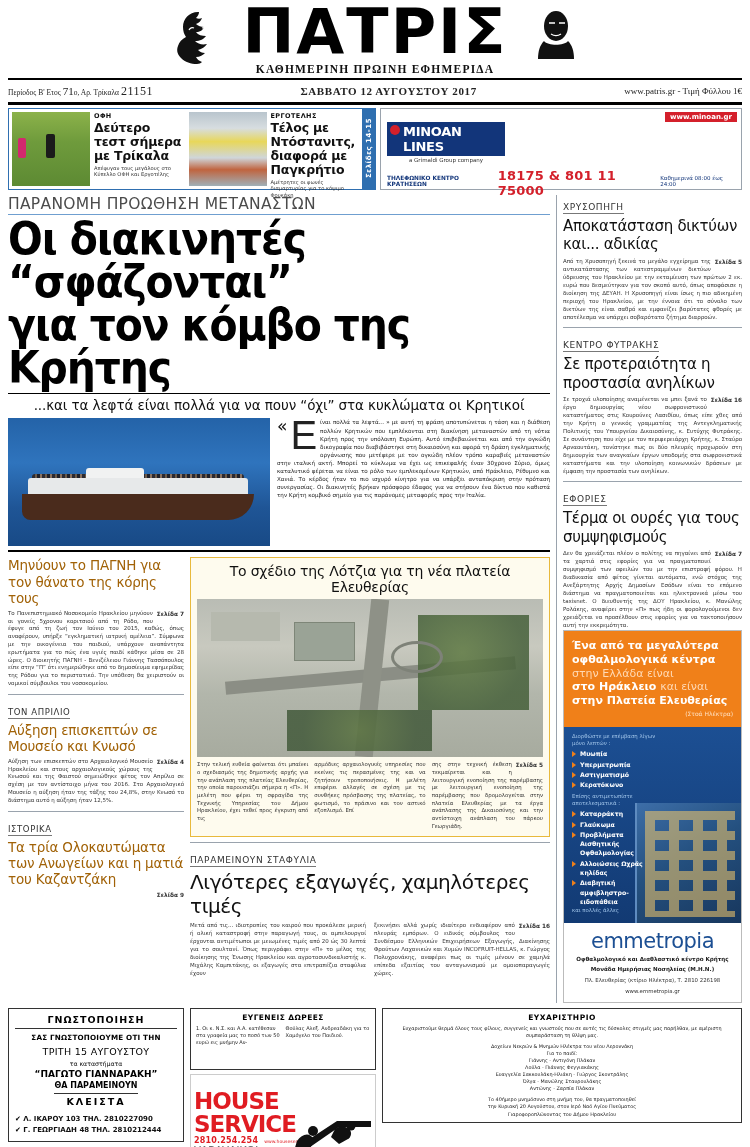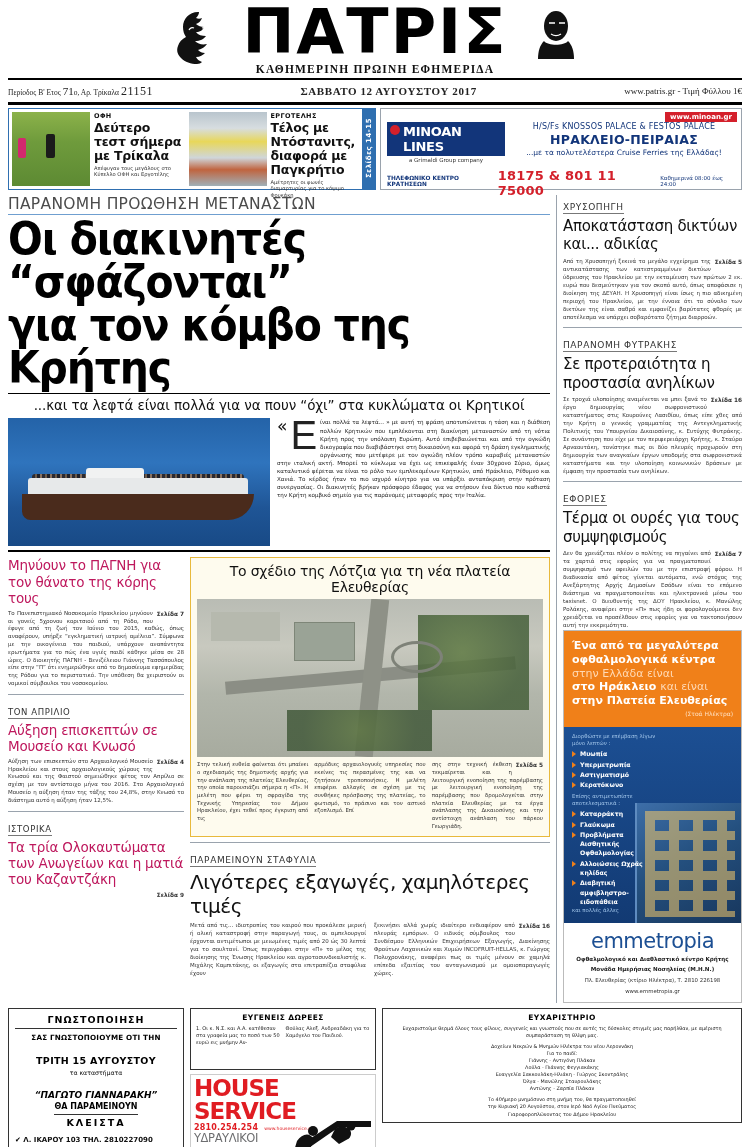--- a/index.html
+++ b/index.html
@@ -104,21 +104,21 @@
   .guillemet{float:left;font-size:17px;line-height:0.8;margin:2px 3px 0 0;color:#111;}
   .dropcap{float:left;font-size:40px;line-height:0.8;font-weight:normal;margin:1px 3px 0 0;font-family:"Liberation Sans","DejaVu Sans",sans-serif;}
   .lead-rule{height:2px;background:#000;margin-top:4px;}
 
   
   .band{display:flex;gap:6px;margin-top:5px;}
   .bandcol{flex:0 0 176px;min-width:0;}
   .bandcol.wide{flex:1;}
   .brief{margin-bottom:6px;}
   .brief-kicker{font-size:8.5px;color:#333;letter-spacing:0.6px;border-bottom:1px solid #777;display:inline-block;padding-bottom:1px;margin-bottom:3px;}
-  .brief-head{font-size:13.5px;line-height:1.22;color:#be185d;letter-spacing:-0.2px;}
+  .brief-head{font-size:13.5px;line-height:1.22;color:#a16207;letter-spacing:-0.2px;}
   .brief-body{font-size:5.5px;line-height:1.42;color:#333;text-align:justify;margin-top:3px;}
   .pageref{font-weight:bold;font-size:5.8px;float:right;margin-left:4px;}
   .hr-light{height:1px;background:#9aa3ad;margin:5px 0;}
 
   
   .feature{border:1.5px solid #e8b93c;background:#fefbee;padding:5px 6px 6px;box-sizing:border-box;}
   .feature-head{font-size:14px;color:#111;letter-spacing:-0.2px;text-align:center;margin-bottom:4px;}
   .feature-photo{height:158px;position:relative;overflow:hidden;border:0;
     background:linear-gradient(#b9bcb4 0%,#c8c9bf 30%,#b2b6ab 60%,#a7ab9f 100%);}
   .fp-road{position:absolute;left:48%;top:0;width:18px;height:100%;background:#8e9187;transform:rotate(6deg);}
@@ -169,35 +169,35 @@
 
   
   .bottomrow{display:flex;gap:6px;margin-top:5px;}
   .bcol{box-sizing:border-box;}
   .bcol.a{flex:0 0 176px;}
   .bcol.b{flex:0 0 186px;}
   .bcol.c{flex:1;}
   .notice{border:1px solid #333;padding:5px 6px;text-align:center;box-sizing:border-box;}
   .nt-title{font-size:9.5px;font-weight:bold;letter-spacing:1px;border-bottom:1px solid #333;padding-bottom:3px;margin-bottom:4px;}
   .nt-l1{font-size:7.2px;font-weight:bold;letter-spacing:0.2px;}
-  .nt-l2{font-size:9.5px;font-weight:bold;margin-top:13px;letter-spacing:0.3px;}
+  .nt-l2{font-size:9.5px;font-weight:normal;margin-top:4px;letter-spacing:0.3px;}
   .nt-l3{font-size:6.2px;margin-top:3px;}
-  .nt-l4{font-size:9px;font-weight:bold;margin-top:14px;font-style:italic;}
+  .nt-l4{font-size:9px;font-weight:bold;margin-top:2px;}
   .nt-l5{font-size:8px;font-weight:bold;margin-top:2px;}
   .nt-l6{font-size:9.5px;font-weight:bold;letter-spacing:2px;margin-top:2px;border-top:1px solid #333;border-bottom:0;display:inline-block;padding:2px 12px 0;}
   .nt-addr{font-size:7px;font-weight:bold;text-align:left;margin-top:5px;line-height:1.55;}
   .nt-addr span{color:#111;}
 
   .donbox{border:1px solid #333;padding:4px 5px;box-sizing:border-box;height:62px;overflow:hidden;}
   .don-title{font-size:7.5px;font-weight:bold;text-align:center;letter-spacing:0.4px;margin-bottom:3px;}
   .don-cols{display:flex;gap:5px;}
   .don-cols p{flex:1;font-size:5px;line-height:1.4;margin:0;color:#222;}
 
   .house{border:1px solid #ccc;background:#fff;padding:2px 3px;box-sizing:border-box;position:relative;overflow:hidden;height:96px;}
-  .hs-title{font-size:23px;font-weight:bold;color:#e01c22;letter-spacing:-1px;line-height:1;}
+  .hs-title{font-size:23px;font-weight:bold;color:#e01c22;letter-spacing:-1px;line-height:1;margin-top:13px;}
   .hs-phone{font-size:8px;font-weight:bold;color:#e01c22;letter-spacing:0.2px;}
   .hs-url{font-size:4.6px;color:#e01c22;}
   .hs-list{font-size:11.5px;font-weight:normal;color:#6d6e70;line-height:1.04;letter-spacing:-0.4px;margin-top:1px;}
   .hs-art{position:absolute;right:2px;top:26px;width:96px;height:64px;}
 
   .thanks{border:1px solid #333;padding:4px 6px;box-sizing:border-box;}
   .th-title{font-size:7.5px;font-weight:bold;text-align:center;letter-spacing:0.5px;margin-bottom:3px;}
   .th-body{font-size:4.9px;line-height:1.45;text-align:center;color:#222;}
 </style>
 </head>
@@ -255,25 +255,20 @@
         <span>Σελίδες 14-15</span>
       </div>
     </div>
 
     <div class="adbox">
       <div class="minoan-url">www.minoan.gr</div>
       <div class="minoan-row">
         <div class="minoan-logo">
           <div class="ml-badge">MINOAN LINES</div>
           <div class="ml-sub">a Grimaldi Group company</div>
-        </div>
-        <div class="minoan-txt">
-          <div class="mt1">H/S/Fs KNOSSOS PALACE &amp; FESTOS PALACE</div>
-          <div class="mt2">ΗΡΑΚΛΕΙΟ-ΠΕΙΡΑΙΑΣ</div>
-          <div class="mt3">...με τα πολυτελέστερα Cruise Ferries της Ελλάδας!</div>
         </div>
       </div>
       <div class="minoan-bottom">
         <div class="mb-lbl">ΤΗΛΕΦΩΝΙΚΟ ΚΕΝΤΡΟ ΚΡΑΤΗΣΕΩΝ</div>
         <div class="mb-num">18175 &amp; 801 11 75000</div>
         <div class="mb-hrs">Καθημερινά 08:00 έως 24:00</div>
       </div>
     </div>
   </div>
 
@@ -380,21 +375,21 @@
         <div class="rc-kicker">ΧΡΥΣΟΠΗΓΗ</div>
         <div class="rc-head">Αποκατάσταση δικτύων και... αδικίας</div>
         <div class="rc-body">
           <span class="pageref">Σελίδα 5</span>
           <span>Από τη Χρυσοπηγή ξεκινά το μεγάλο εγχείρημα της αντικατάστασης των κατεστραμμένων δικτύων ύδρευσης του Ηρακλείου με την εκταμίευση των πρώτων 2 εκ. ευρώ που δεσμεύτηκαν για τον σκοπό αυτό, όπως αποφάσισε η διοίκηση της ΔΕΥΑΗ. Η Χρυσοπηγή είναι ίσως η πιο αδικημένη περιοχή του Ηρακλείου, με την έννοια ότι το σύνολο των δικτύων της είναι σαθρό και εμφανίζει βαρύτατες φθορές με αποτέλεσμα να υπάρχει σοβαρότατο ζήτημα διαρροών.</span>
         </div>
       </div>
       <div class="hr-light"></div>
 
       <div>
-        <div class="rc-kicker">ΠΑΡΑΝΟΜΗ ΦΥΤΡΑΚΗΣ</div>
+        <div class="rc-kicker">ΚΕΝΤΡΟ ΦΥΤΡΑΚΗΣ</div>
         <div class="rc-head">Σε προτεραιότητα η προστασία ανηλίκων</div>
         <div class="rc-body">
           <span class="pageref">Σελίδα 16</span>
           <span>Σε τροχιά υλοποίησης αναμένεται να μπει ξανά το έργο δημιουργίας νέου σωφρονιστικού καταστήματος στις Κουρούνες Λασιθίου, όπως είπε χθες από την Κρήτη ο γενικός γραμματέας της Αντεγκληματικής Πολιτικής του Υπουργείου Δικαιοσύνης, κ. Ευτύχης Φυτράκης. Σε συνάντηση που είχε με τον περιφερειάρχη Κρήτης, κ. Σταύρο Αρναουτάκη, τονίστηκε πως οι δύο πλευρές προχωρούν στη δημιουργία των αναγκαίων έργων υποδομής στα σωφρονιστικά καταστήματα και την υλοποίηση κοινωνικών δράσεων με έμφαση την προστασία των ανηλίκων.</span>
         </div>
       </div>
       <div class="hr-light"></div>
 
       <div>
         <div class="rc-kicker">ΕΦΟΡΙΕΣ</div>

